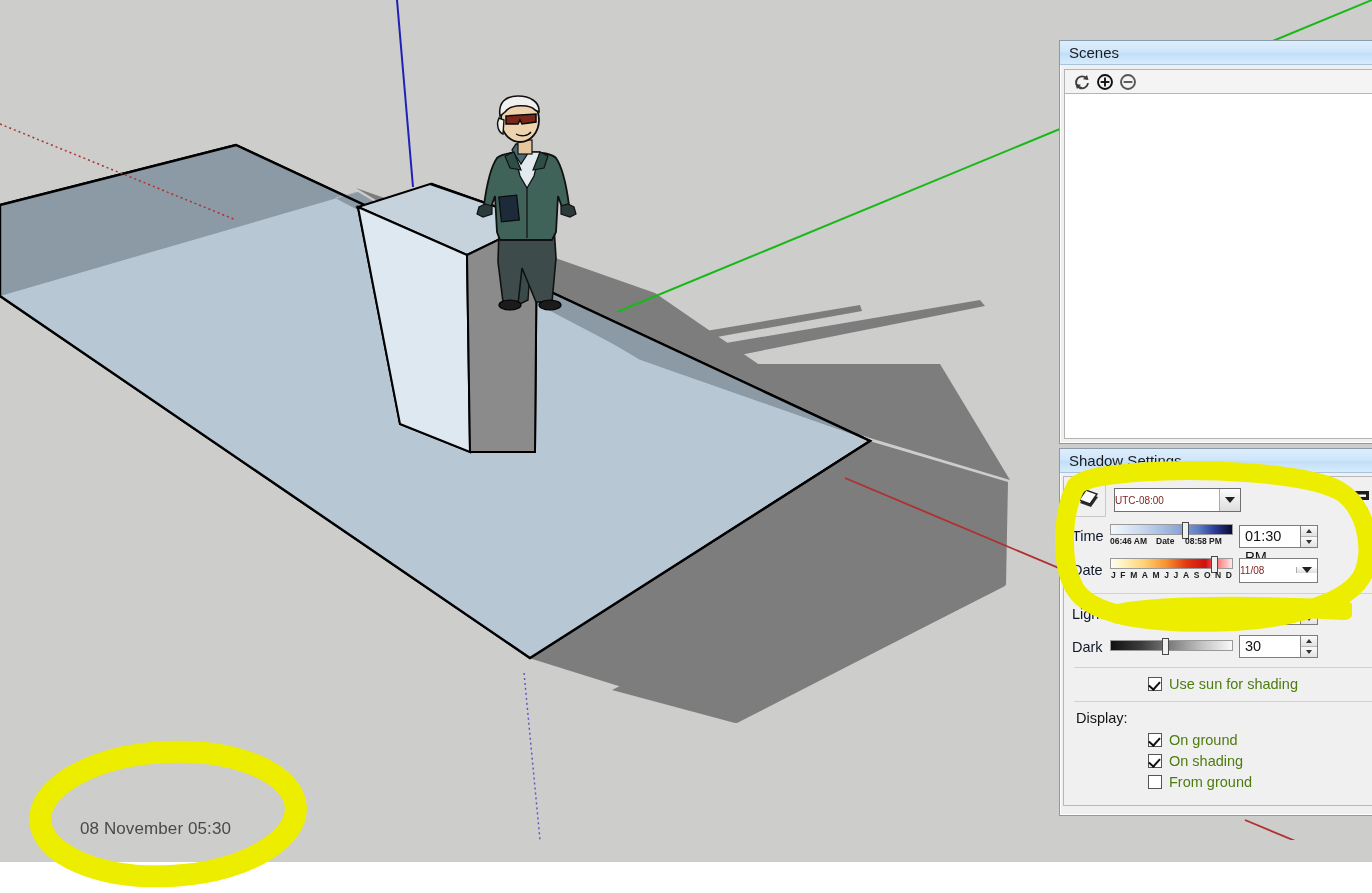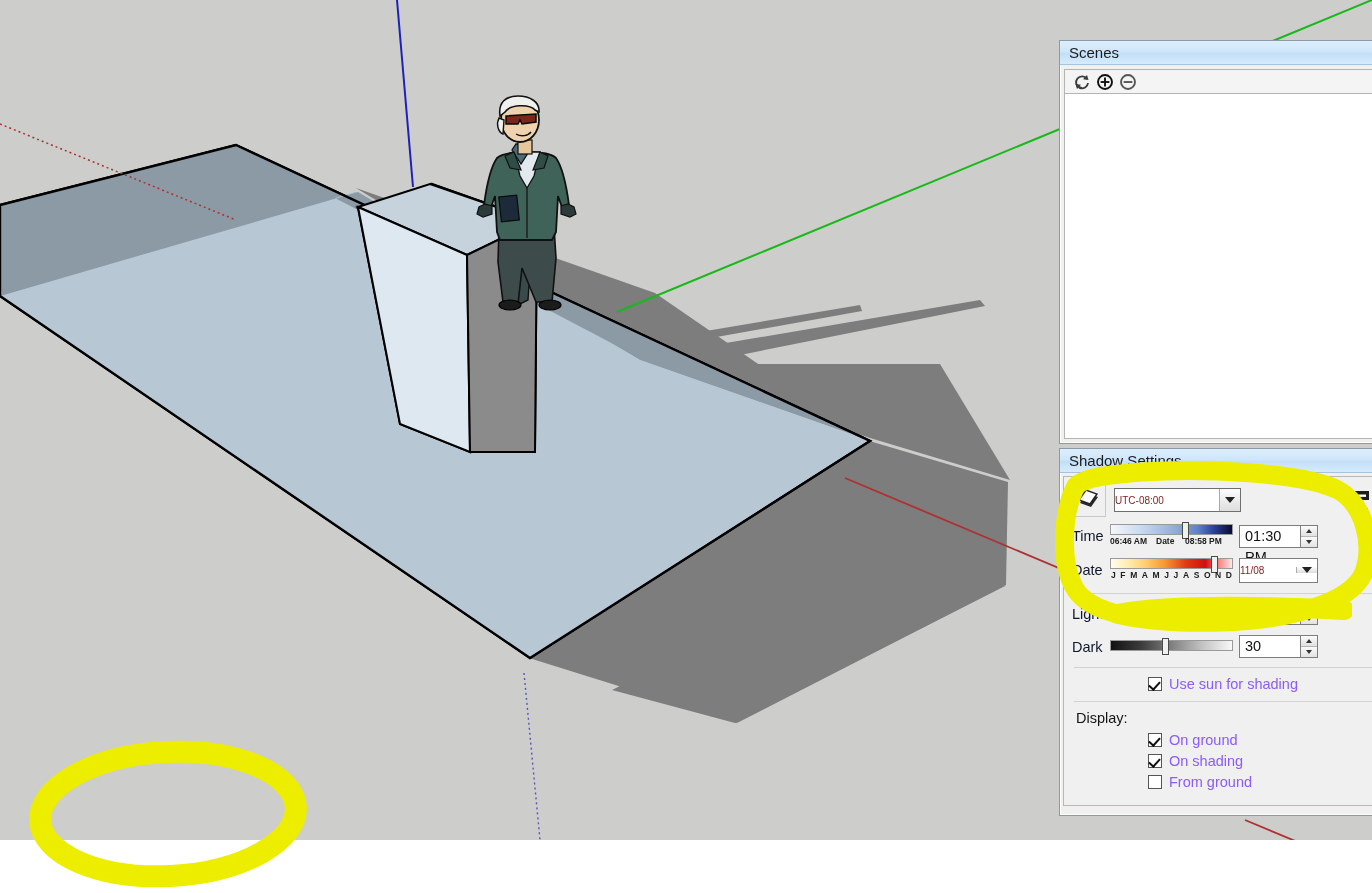--- a/index.html
+++ b/index.html
@@ -174,21 +174,21 @@
     width: 14px; height: 14px; background: #fff;
     border: 1px solid #555; position: relative; margin-right: 7px;
     flex: none;
   }
   .chk.on::after {
     content: ""; position: absolute;
     left: 2px; top: 1px; width: 5px; height: 9px;
     border: solid #111; border-width: 0 2px 2px 0;
     transform: rotate(42deg);
   }
-  .chk-label { font-size: 14.5px; color: #8b5cf6; }
+  .chk-label { font-size: 14.5px; color: #4d7c0f; }
   .disp-label { font-size: 14.5px; color: #141414; margin: 2px 0 3px 4px; }
 </style>
 </head>
 <body>
 
 <div id="app">
 
   <div id="viewport">
 
     <svg width="1372" height="840">
@@ -267,20 +267,23 @@
         <path d="M499,118 C496,124 498,132 503,134 L504,120 Z" fill="#f0f0ee" stroke="#111" stroke-width="1.4"></path>
 
         <path d="M506,116 L536,114 L536,122 L522,124 L520,120 L518,124 L506,124 Z" fill="#7a2618" stroke="#0a0a0a" stroke-width="1.5"></path>
 
         <path d="M516,134 C521,137 528,136 531,132" fill="none" stroke="#111" stroke-width="1.4"></path>
       </g>
 
     </svg>
   </div>
 
+  <div id="statusbar">
+    <span id="status-text">08 November 05:30</span>
+  </div>
   <div id="whitestrip"></div>
 
   <svg class="marker" style="left:18px; top:736px;" width="310" height="155">
     <ellipse cx="150" cy="78" rx="128" ry="62" fill="none" stroke="#eded00" stroke-width="22" stroke-linecap="round" transform="rotate(-3 150 78)"></ellipse>
   </svg>
 
   <div class="panel" id="scenes-panel">
     <div class="panel-title">Scenes</div>
     <div class="panel-body">
       <div class="scenes-toolbar">

